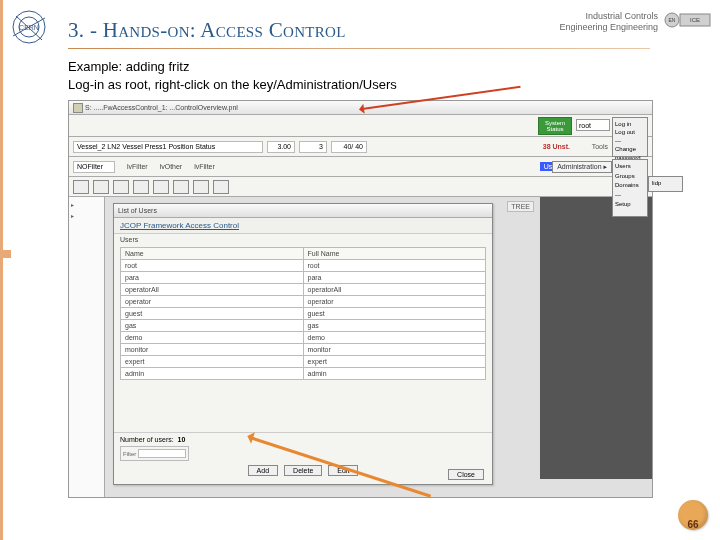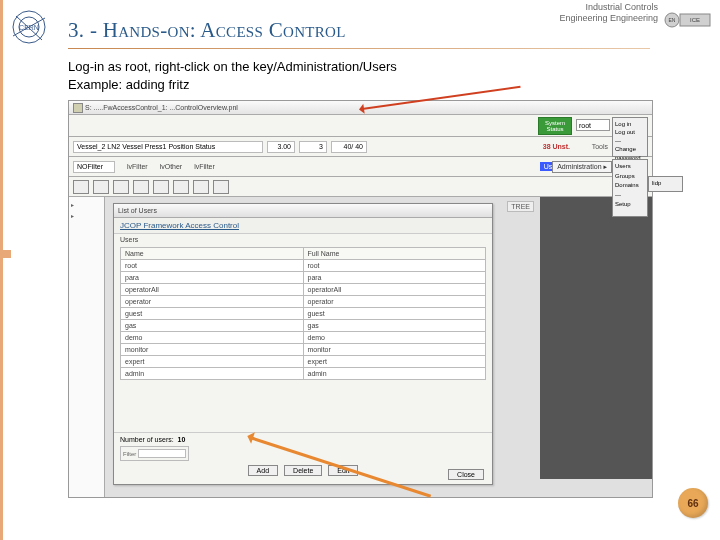--- a/index.html
+++ b/index.html
@@ -1,21 +1,21 @@
 <!DOCTYPE html>
 <html><head>
 <meta charset="utf-8">
 <style>
   * { box-sizing: border-box; margin: 0; padding: 0; }
   body { width: 720px; height: 540px; font-family: Arial, sans-serif; background: #fff; position: relative; overflow: hidden; }
   .slide { position: relative; width: 720px; height: 540px; }
   .left-stripe { position: absolute; left: 0; top: 0; width: 3px; height: 540px; background: #e8a878; }
   .logo-cern { position: absolute; left: 8px; top: 6px; width: 42px; height: 42px; }
   .logo-enice { position: absolute; right: 8px; top: 10px; width: 48px; height: 20px; }
-  .header-text { position: absolute; right: 62px; top: 2px; text-align: right; font-size: 9px; color: #555; line-height: 1.2; }
+  .header-text { position: absolute; right: 62px; top: 11px; text-align: right; font-size: 9px; color: #555; line-height: 1.2; }
   .header-text .line1 { color: #666; }
   .header-text .line2 { color: #666; }
   .title { position: absolute; left: 68px; top: 18px; font-family: Georgia, serif; font-size: 21px; color: #2a5a8a; font-variant: small-caps; letter-spacing: 0.3px; }
   .title-rule { position: absolute; left: 68px; top: 48px; width: 582px; height: 1px; background: linear-gradient(to right, #c88850, #e8c8a8); }
   .example { position: absolute; left: 68px; top: 58px; font-size: 13px; color: #000; line-height: 1.35; }
   .screenshot { position: absolute; left: 68px; top: 100px; width: 585px; height: 398px; background: #f4f4f0; border: 1px solid #999; font-size: 8px; }
   .ss-titlebar { height: 14px; background: linear-gradient(#fafafa,#e4e4e4); border-bottom: 1px solid #aaa; display: flex; align-items: center; padding: 0 4px; gap: 2px; }
   .ss-titlebar .ticon { width: 10px; height: 10px; background: #d0d0b0; border: 1px solid #888; }
   .ss-titlebar .ttext { color: #444; font-size: 7px; }
   .ss-row1 { height: 22px; border-bottom: 1px solid #aaa; display: flex; align-items: center; padding: 0 4px; gap: 6px; position: relative; }
@@ -55,21 +55,21 @@
   .win1 .footer .filterbox input { width: 48px; height: 9px; border: 1px solid #bbb; font-size: 6px; }
   .win1 .footer .btns { display: flex; gap: 6px; justify-content: center; margin-top: 2px; }
   .win1 .footer .btns .btn { border: 1px solid #888; background: #f0f0f0; padding: 1px 8px; font-size: 7px; }
   .win1 .footer .close { position: absolute; right: 8px; bottom: 4px; border: 1px solid #888; background: #f0f0f0; padding: 1px 8px; font-size: 7px; }
   .side-dark { position: absolute; right: 0; top: 0; width: 112px; height: 282px; background: #555; }
   .key-lbl { position: absolute; right: 118px; top: 4px; font-size: 7px; color: #555; background: #eee; padding: 1px 3px; border: 1px solid #bbb; }
   .arrow-red { position: absolute; left: 362px; top: 108px; width: 160px; height: 2px; background: #d04020; transform: rotate(-8deg); transform-origin: left center; z-index: 5; }
   .arrow-red::before { content: ""; position: absolute; left: -8px; top: -4px; border: 5px solid transparent; border-right-color: #d04020; }
   .arrow-orange { position: absolute; left: 250px; top: 436px; width: 190px; height: 3px; background: #e88830; transform: rotate(18deg); transform-origin: left center; z-index: 5; }
   .arrow-orange::before { content: ""; position: absolute; left: -9px; top: -5px; border: 6px solid transparent; border-right-color: #e88830; }
-  .pagenum { position: absolute; right: 12px; bottom: 22px; width: 30px; height: 30px; border-radius: 50%; background: #e8a858; color: #603010; font-size: 10px; font-weight: bold; display: flex; align-items: center; justify-content: center; box-shadow: inset -2px -2px 4px rgba(0,0,0,0.15), 1px 1px 2px rgba(0,0,0,0.2); }
+  .pagenum { position: absolute; right: 12px; bottom: 10px; width: 30px; height: 30px; border-radius: 50%; background: #e8a858; color: #603010; font-size: 10px; font-weight: bold; display: flex; align-items: flex-end; justify-content: center; box-shadow: inset -2px -2px 4px rgba(0,0,0,0.15), 1px 1px 2px rgba(0,0,0,0.2); }
   .leftmark { position: absolute; left: 3px; top: 250px; width: 8px; height: 8px; background: #e8a878; }
 </style>
 </head>
 <body>
 
 <div class="slide">
   <div class="left-stripe"></div>
   <div class="leftmark"></div>
 
   <svg class="logo-cern" viewBox="0 0 42 42">
@@ -91,22 +91,22 @@
     <rect x="16" y="4" width="30" height="12" fill="#d0d0d0" stroke="#888"></rect>
     <text x="31" y="12" font-size="6" fill="#444" text-anchor="middle">ICE</text>
   </svg>
 
   <div class="title">
     <span>3. - Hands-on: Access Control</span>
   </div>
   <div class="title-rule"></div>
 
   <div class="example">
+    <div>Example: adding fritz</div>
     <div>Log-in as root, right-click on the key/Administration/Users</div>
-    <div>Example: adding fritz</div>
   </div>
 
   <div class="screenshot">
     <div class="ss-titlebar">
       <div class="ticon"></div>
       <div class="ttext">S: .....FwAccessControl_1: ...ControlOverview.pnl</div>
     </div>
 
     <div class="ss-row1">
       <div class="sysstatus">System

